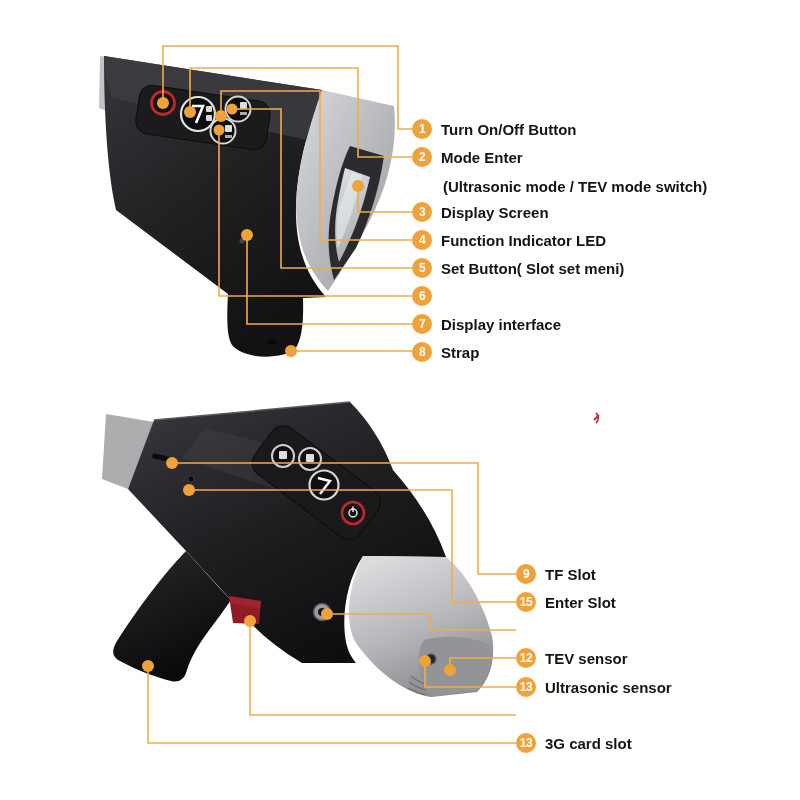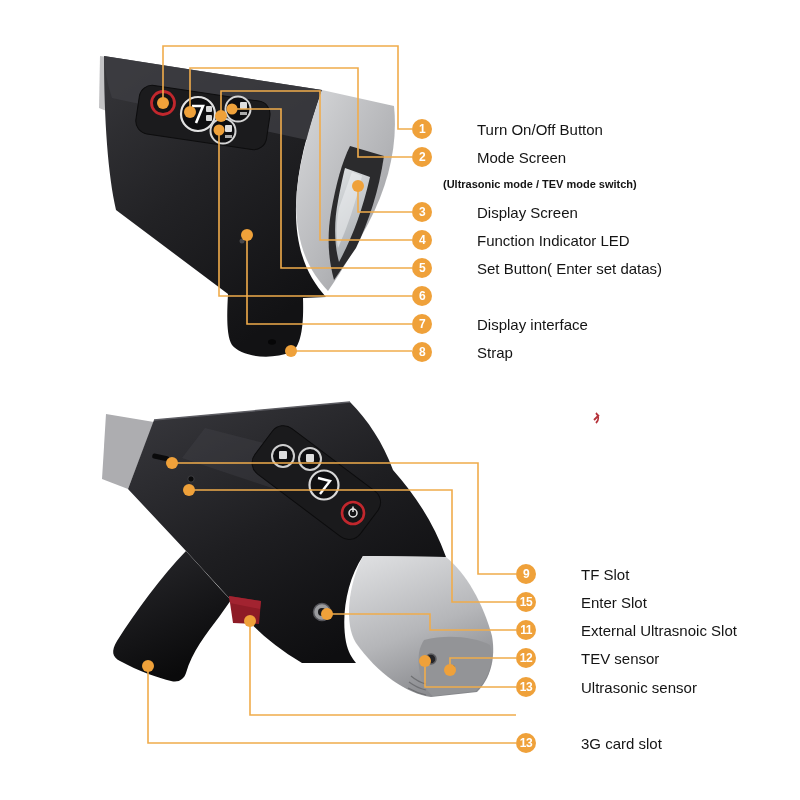--- a/index.html
+++ b/index.html
@@ -11,23 +11,23 @@
   .labels{position:absolute;left:0;top:0;width:800px;height:800px;}
   .callout-row{
     position:absolute;display:flex;align-items:center;gap:9px;height:20px;
   }
   .badge{
     width:20px;height:20px;border-radius:50%;background:#EFA13A;color:#ffffff;
     font-weight:700;font-size:12px;display:flex;align-items:center;justify-content:center;
     flex:0 0 20px;line-height:1;letter-spacing:-.5px;
   }
   .callout-label{
-    font-weight:400;font-size:15px;color:#141414;white-space:nowrap;line-height:1;margin-left:36px;
-  }
-  .sub-label{position:absolute;font-weight:700;font-size:11px;color:#141414;white-space:nowrap;}
+    font-weight:700;font-size:15px;color:#141414;white-space:nowrap;line-height:1;
+  }
+  .sub-label{position:absolute;font-weight:700;font-size:15px;color:#141414;white-space:nowrap;}
 </style>
 </head>
 <body>
 
 <div class="stage">
 
 <svg width="800" height="800" viewBox="0 0 800 800">
   <defs>
     <linearGradient id="gbodyA" x1="0" y1="0" x2="0.55" y2="1">
       <stop offset="0" stop-color="#37373b"></stop>
@@ -168,34 +168,34 @@
 </svg>
 
 <div class="labels">
 
   <div class="callout-row" style="top:119px;left:412px">
     <span class="badge">1</span>
     <span class="callout-label">Turn On/Off Button</span>
   </div>
   <div class="callout-row" style="top:147px;left:412px">
     <span class="badge">2</span>
-    <span class="callout-label">Mode Screen</span>
+    <span class="callout-label">Mode Enter</span>
   </div>
   <div class="sub-label" style="top:178px;left:443px">(Ultrasonic mode / TEV mode switch)</div>
   <div class="callout-row" style="top:202px;left:412px">
     <span class="badge">3</span>
     <span class="callout-label">Display Screen</span>
   </div>
   <div class="callout-row" style="top:230px;left:412px">
     <span class="badge">4</span>
     <span class="callout-label">Function Indicator LED</span>
   </div>
   <div class="callout-row" style="top:258px;left:412px">
     <span class="badge">5</span>
-    <span class="callout-label">Set Button( Enter set datas)</span>
+    <span class="callout-label">Set Button( Slot set meni)</span>
   </div>
   <div class="callout-row" style="top:286px;left:412px">
     <span class="badge">6</span>
   </div>
   <div class="callout-row" style="top:314px;left:412px">
     <span class="badge">7</span>
     <span class="callout-label">Display interface</span>
   </div>
   <div class="callout-row" style="top:342px;left:412px">
     <span class="badge">8</span>
@@ -203,24 +203,20 @@
   </div>
 
   <div class="callout-row" style="top:564px;left:516px">
     <span class="badge">9</span>
     <span class="callout-label">TF Slot</span>
   </div>
   <div class="callout-row" style="top:592px;left:516px">
     <span class="badge">15</span>
     <span class="callout-label">Enter Slot</span>
   </div>
-  <div class="callout-row" style="top:620px;left:516px">
-    <span class="badge">11</span>
-    <span class="callout-label">External Ultrasnoic Slot</span>
-  </div>
   <div class="callout-row" style="top:648px;left:516px">
     <span class="badge">12</span>
     <span class="callout-label">TEV sensor</span>
   </div>
   <div class="callout-row" style="top:677px;left:516px">
     <span class="badge">13</span>
     <span class="callout-label">Ultrasonic sensor</span>
   </div>
   <div class="callout-row" style="top:733px;left:516px">
     <span class="badge">13</span>

